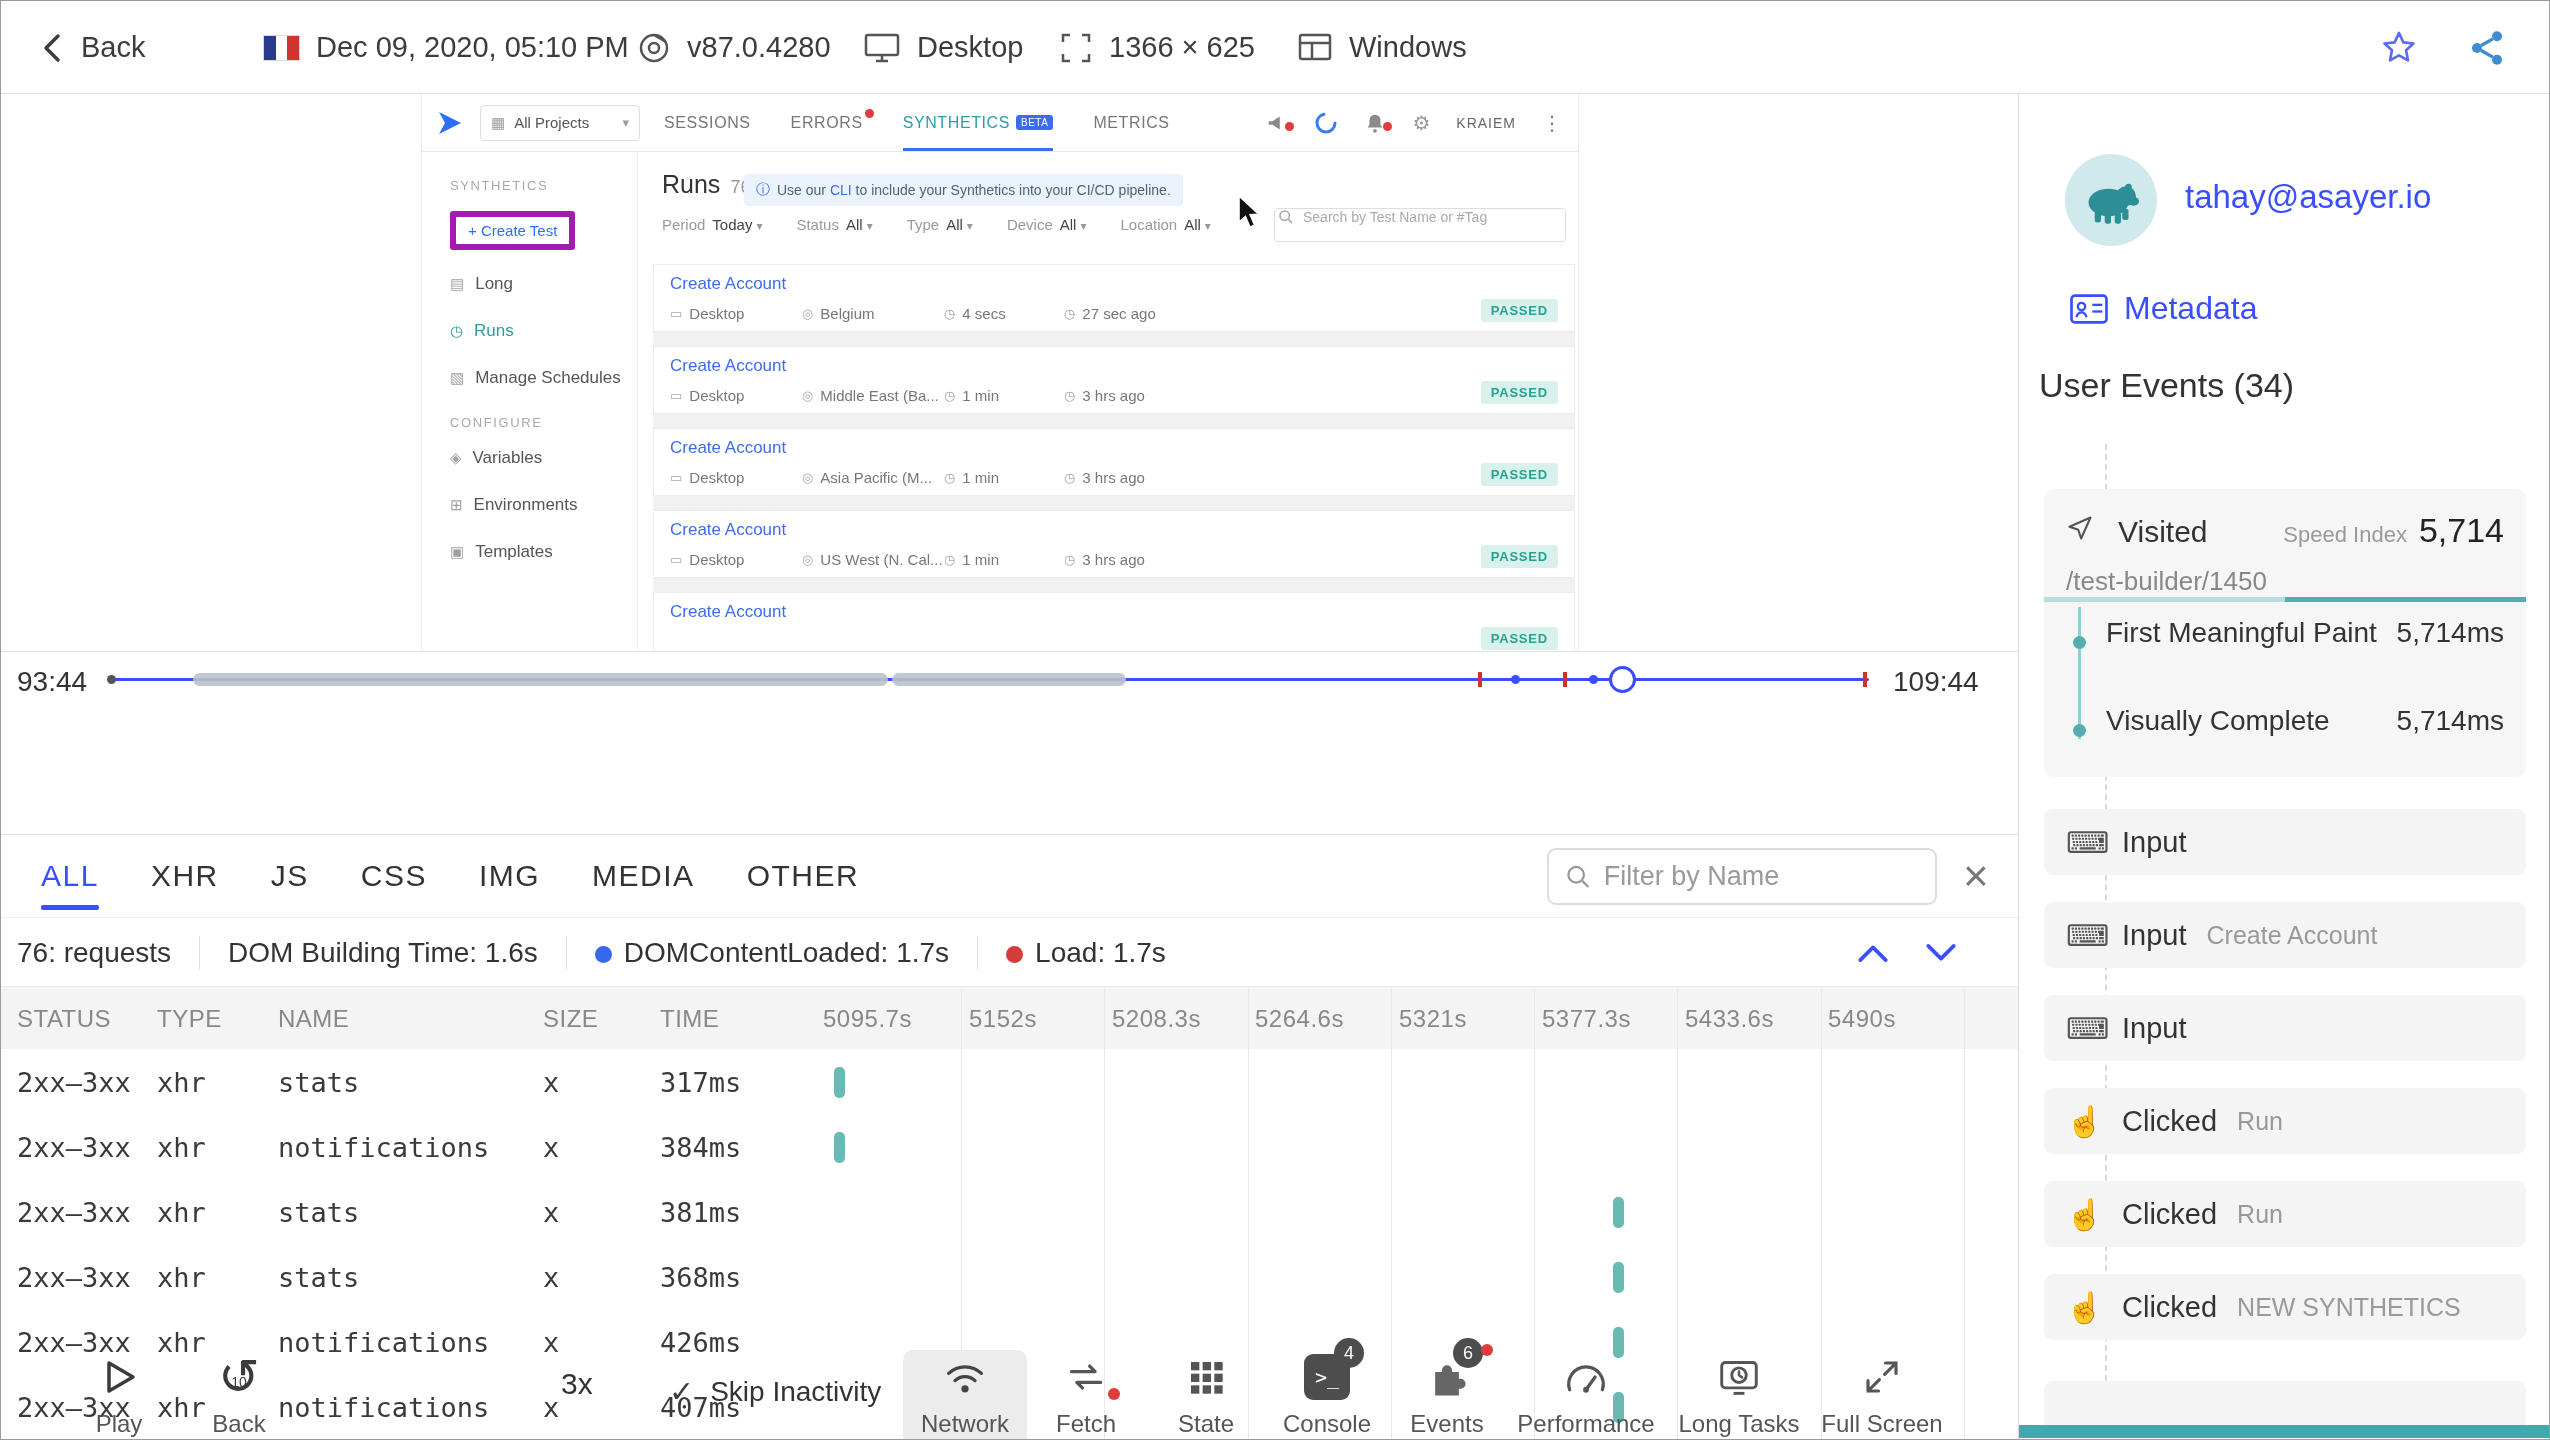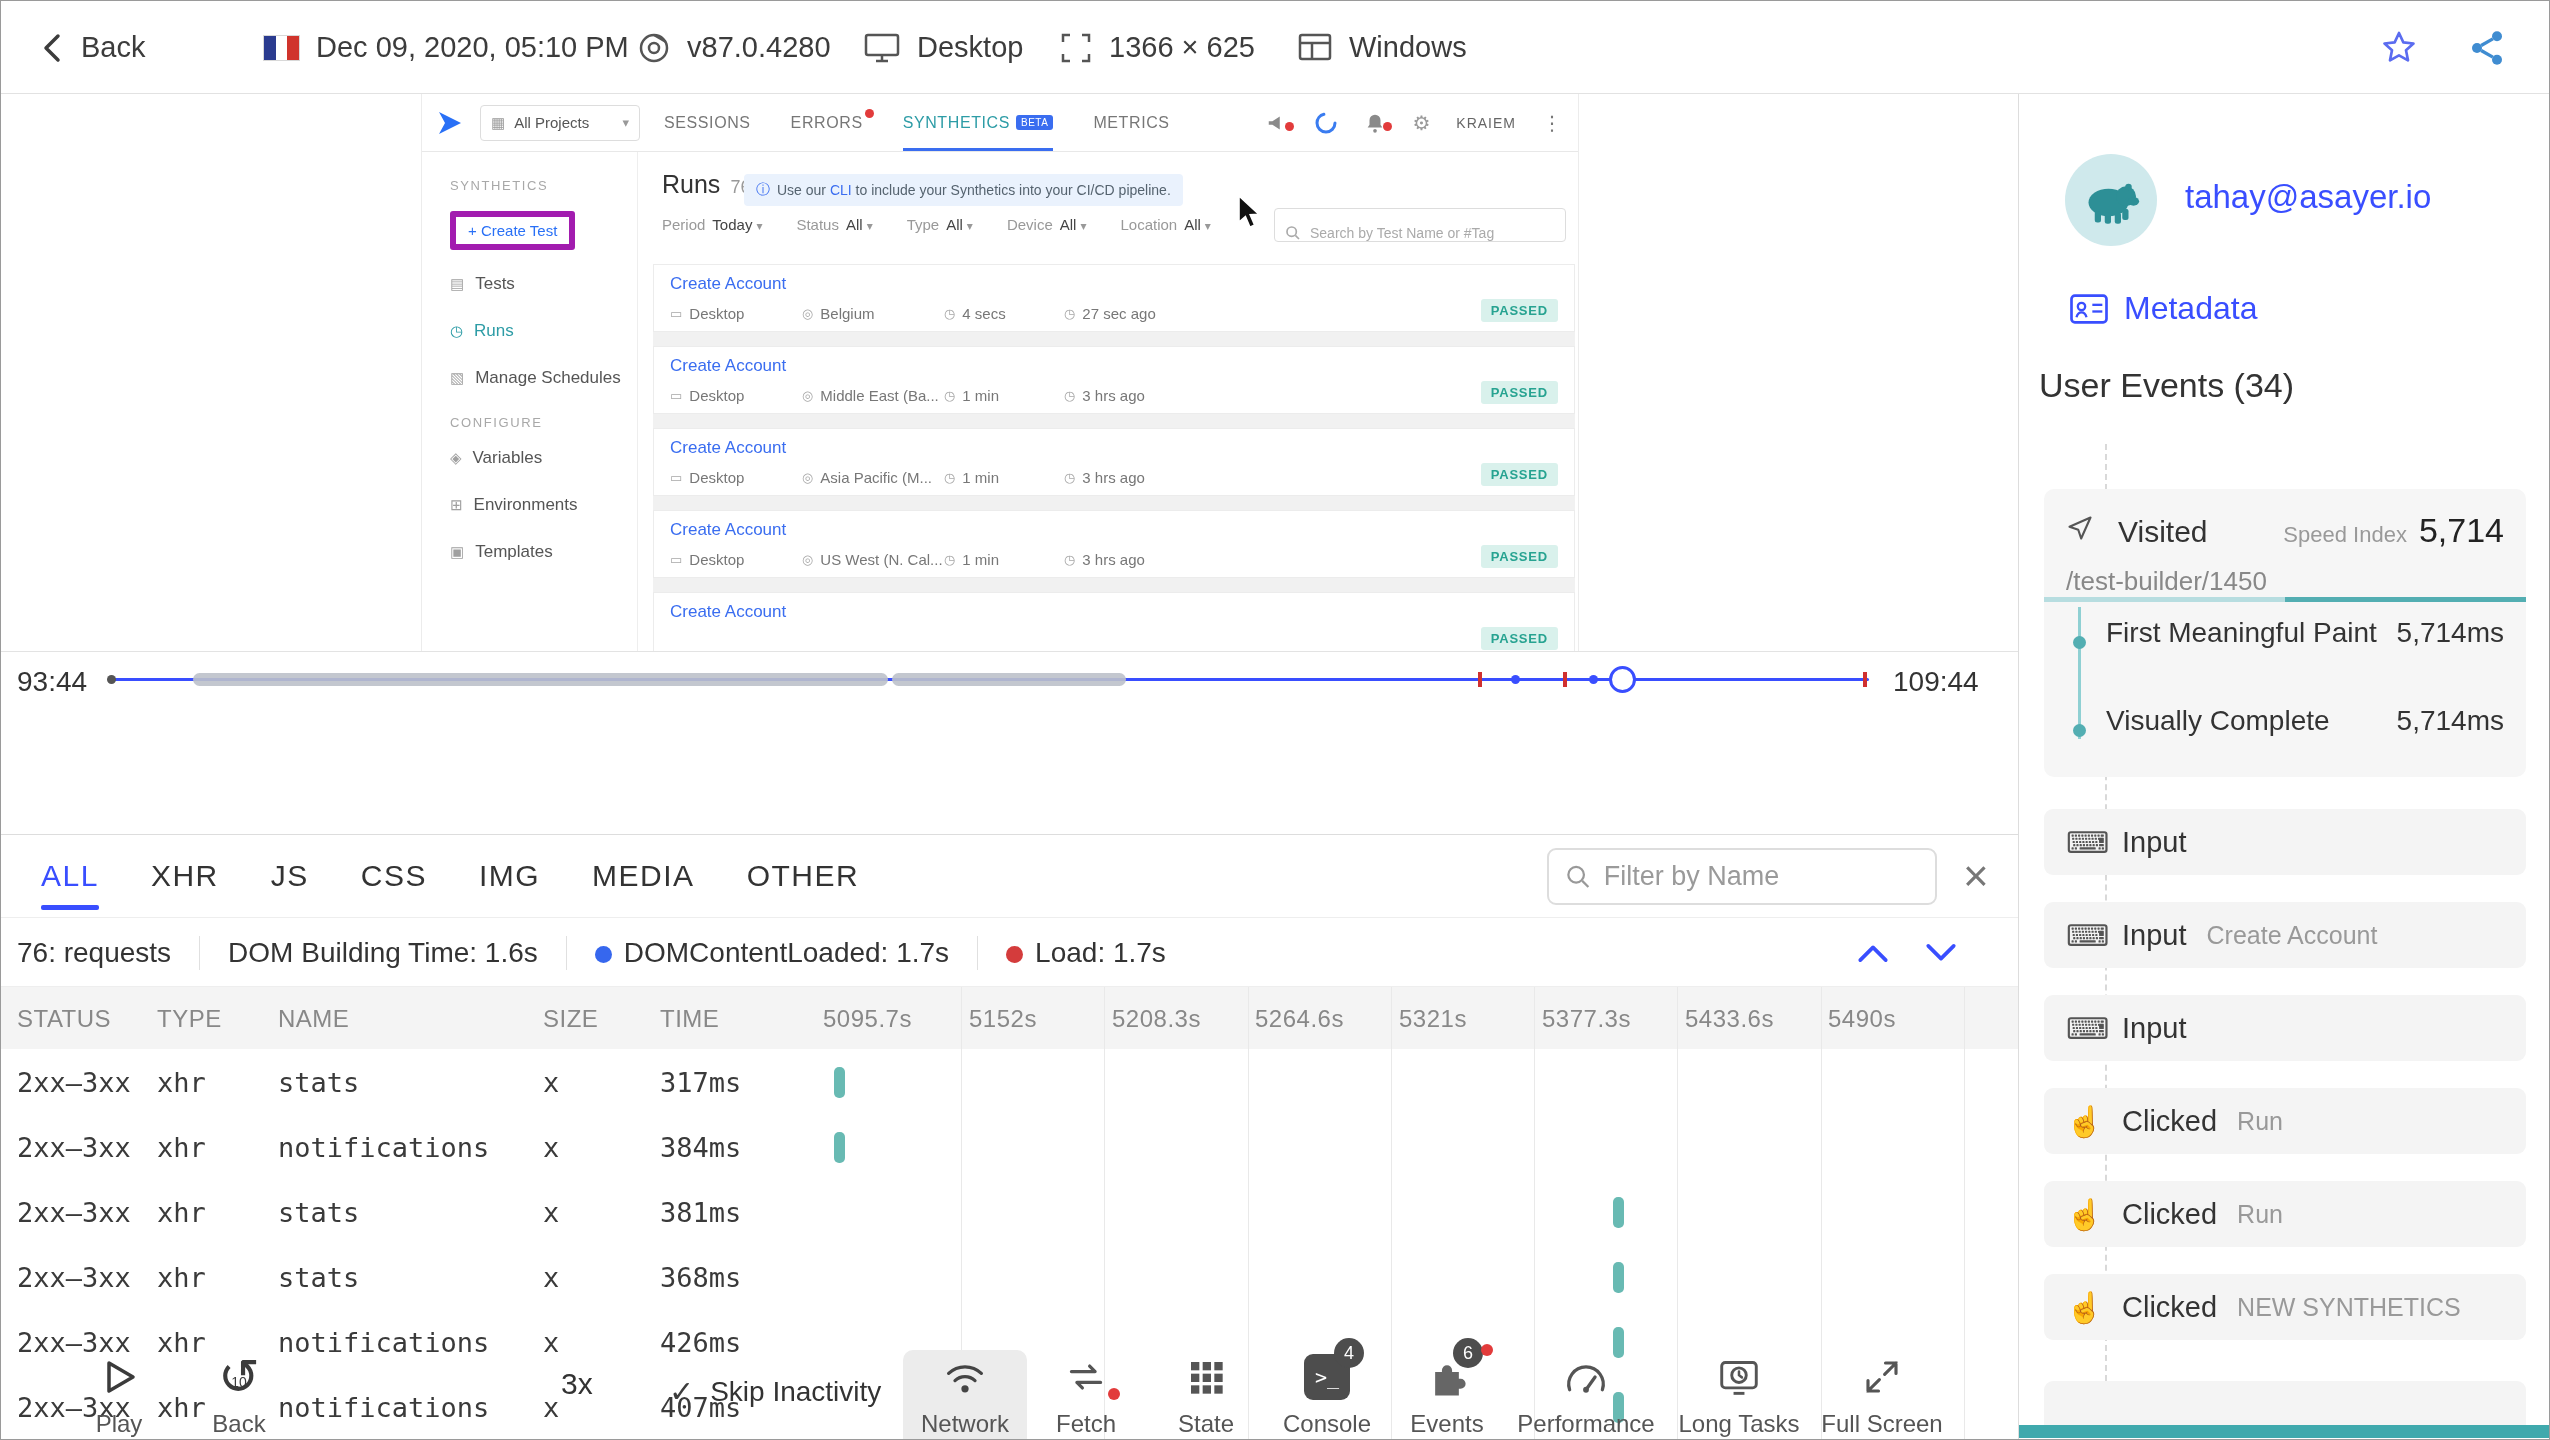--- a/index.html
+++ b/index.html
@@ -43,21 +43,21 @@
 .app-main{position:absolute;left:216px;top:58px;right:0;bottom:0;background:#fff}
 .runs-head{position:absolute;left:24px;top:18px;display:flex;align-items:baseline;gap:10px}
 .runs-title{font-size:25px;color:#333}
 .runs-count{font-size:18px;color:#999}
 .cli-banner{position:absolute;left:106px;top:22px;background:#eaf2fd;border-radius:4px;font-size:14px;color:#55636f;padding:7px 12px;display:flex;gap:7px;align-items:center;white-space:nowrap}
 .cli-banner .info{color:#3a6df0}
 .cli-banner .cli{color:#3a6df0}
 .filters{position:absolute;left:24px;top:64px;display:flex;gap:34px;font-size:15px;color:#999;align-items:center;white-space:nowrap}
 .filters .fv{color:#444;margin-left:7px}
 .filters .caret{color:#999;font-size:12px;margin-left:4px}
-.app-search{position:absolute;right:12px;top:56px;width:292px;height:34px;border:1px solid #ddd;border-radius:4px;display:flex;align-items:flex-end;gap:9px;padding:0 10px;color:#aaa;font-size:14px;background:#fff}
+.app-search{position:absolute;right:12px;top:56px;width:292px;height:34px;border:1px solid #ddd;border-radius:4px;display:flex;align-items:flex-start;gap:9px;padding:0 3px;color:#aaa;font-size:14px;background:#fff}
 .runs-list{position:absolute;left:15px;top:112px;right:3px;bottom:-20px;background:#f1f1f1}
 .run-card{position:relative;background:#fff;height:68px;margin-bottom:14px;border:1px solid #ececec;padding:9px 16px}
 .run-name{font-size:17px;color:#3a6df0}
 .run-card .rc{position:absolute;top:40px;font-size:15px;color:#777;display:flex;gap:7px;align-items:center}
 .run-card .ig{color:#a8a8a8;font-size:13px}
 .passed{position:absolute;right:16px;top:34px;background:#d9f1ec;color:#27a391;font-size:13px;font-weight:bold;letter-spacing:.8px;border-radius:3px;padding:4px 10px}
 .cursor{position:absolute;left:1236px;top:102px;z-index:5}
 
 
 .player{position:absolute;left:0;top:650px;width:2017px;height:183px;background:#fff;border-top:1px solid #e3e3e3;z-index:10}
@@ -251,21 +251,21 @@
           <span class="kraiem">KRAIEM</span>
           <span class="kebab">⋮</span>
         </div>
       </div>
 
       <div class="app-side">
         <div class="side-label">SYNTHETICS</div>
         <div class="create-btn">+ Create Test</div>
         <div class="side-item">
             <span class="ig">▤</span>
-            <span>Tests</span>
+            <span>Long</span>
           </div>
         <div class="side-item active">
             <span class="ig">◷</span>
             <span>Runs</span>
           </div>
         <div class="side-item">
             <span class="ig">▧</span>
             <span>Manage Schedules</span>
           </div>
         <div class="side-label" style="margin-top:14px">CONFIGURE</div>

